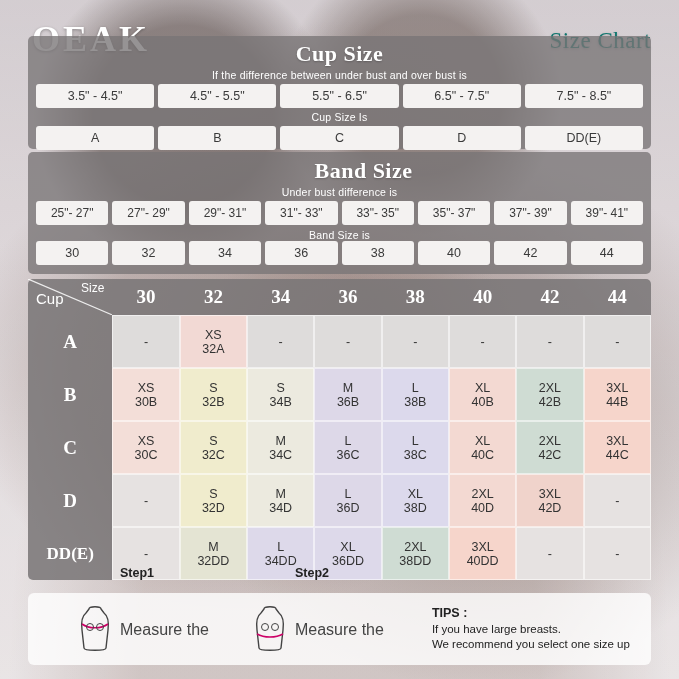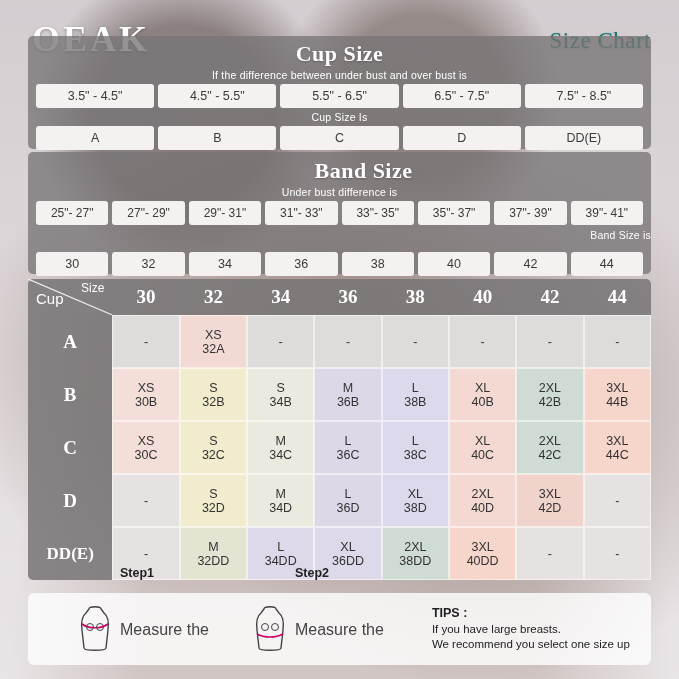--- a/index.html
+++ b/index.html
@@ -159,21 +159,21 @@
     <div class="rowcells">
       <div class="cell small">25"- 27"</div>
       <div class="cell small">27"- 29"</div>
       <div class="cell small">29"- 31"</div>
       <div class="cell small">31"- 33"</div>
       <div class="cell small">33"- 35"</div>
       <div class="cell small">35"- 37"</div>
       <div class="cell small">37"- 39"</div>
       <div class="cell small">39"- 41"</div>
     </div>
-    <div class="sub" style="padding:4px 0 11px;text-align:right;">Band Size is</div>
+    <div class="sub" style="padding:4px 0 0;">Band Size is</div>
     <div class="rowcells">
       <div class="cell">30</div>
       <div class="cell">32</div>
       <div class="cell">34</div>
       <div class="cell">36</div>
       <div class="cell">38</div>
       <div class="cell">40</div>
       <div class="cell">42</div>
       <div class="cell">44</div>
     </div>

